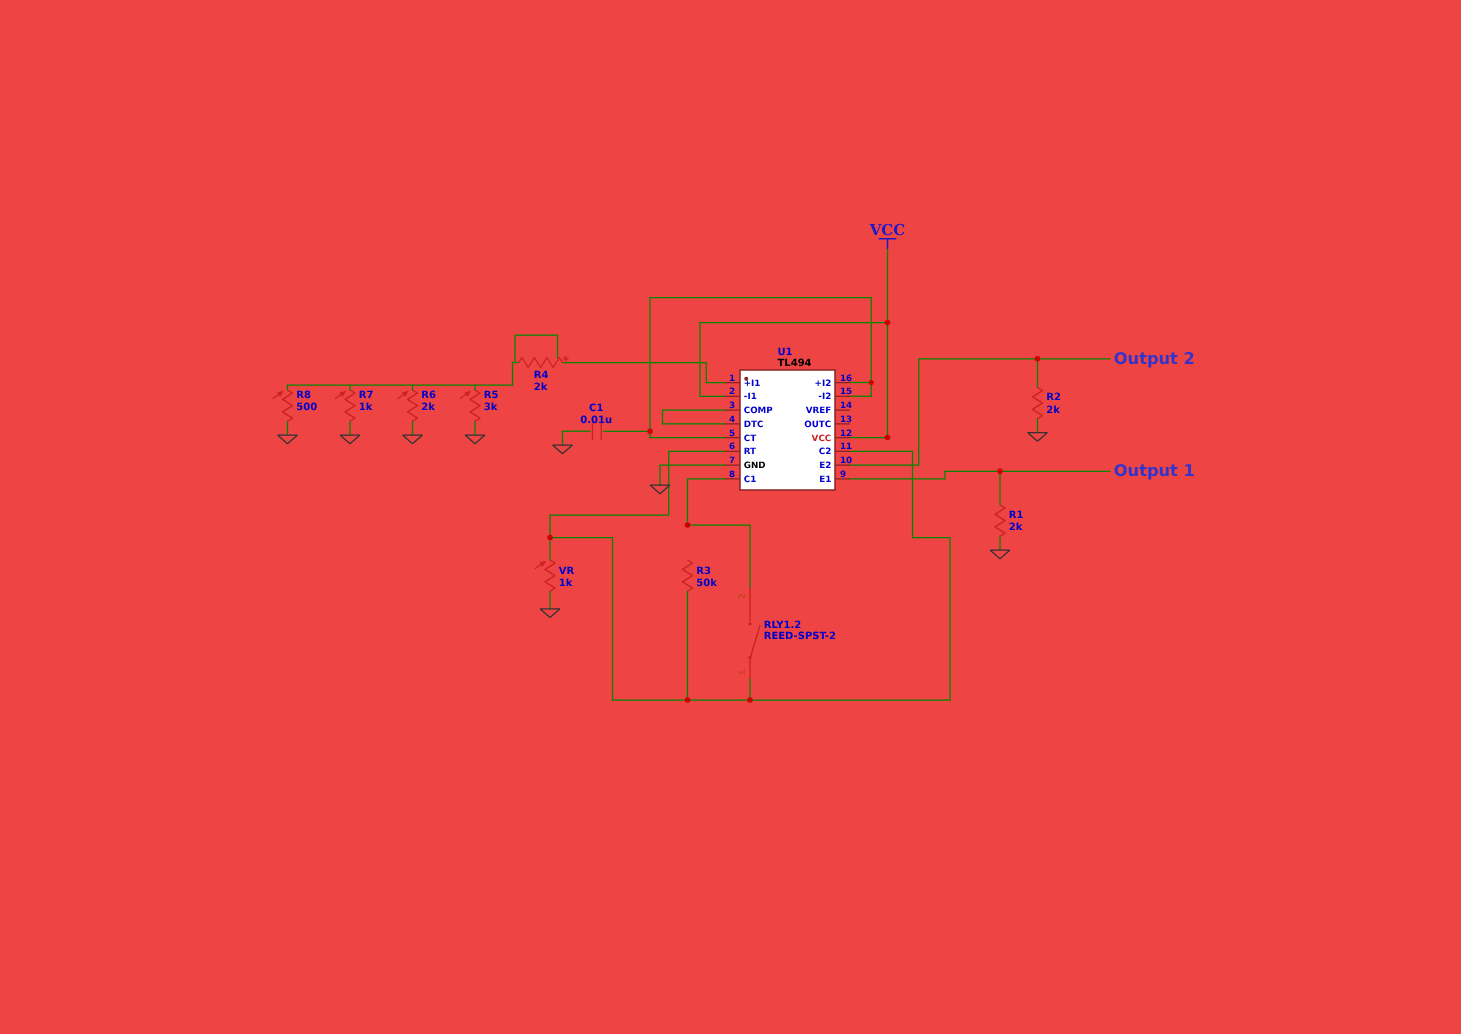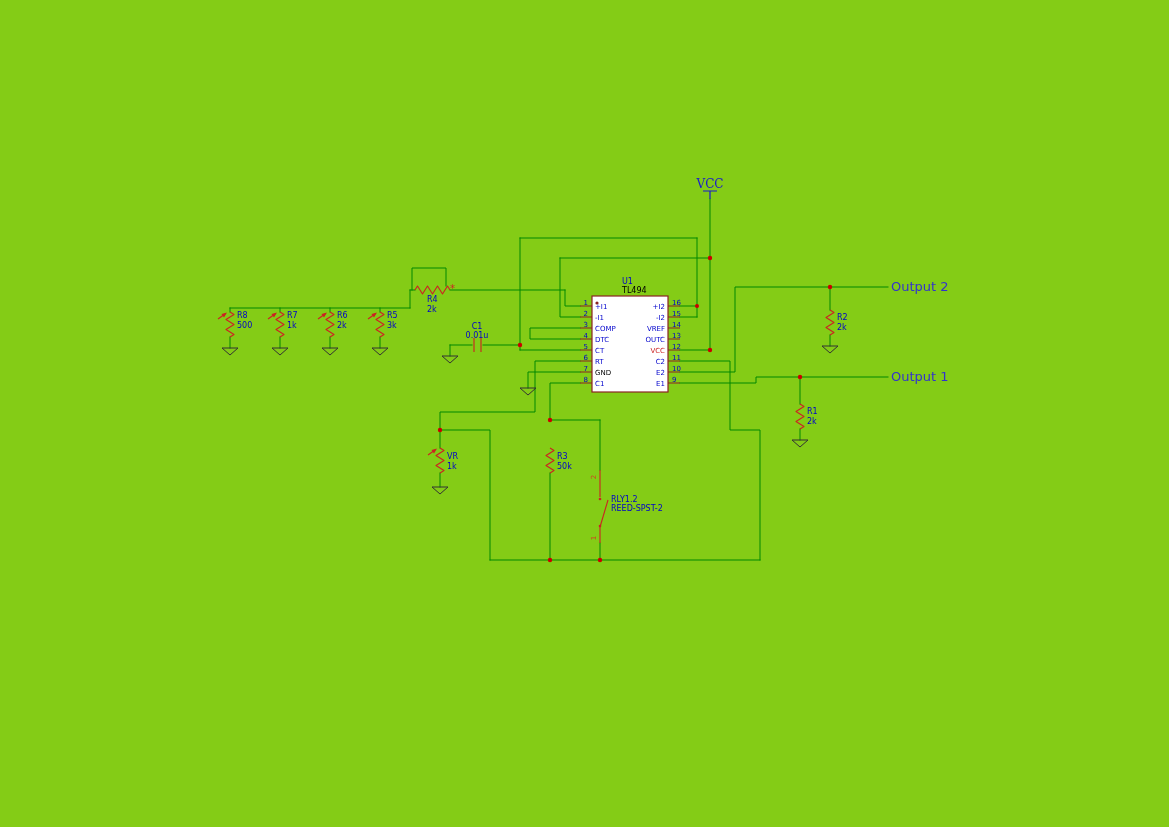--- a/index.html
+++ b/index.html
@@ -1,16 +1,16 @@
 <!DOCTYPE html>
 <html><head>
 <meta charset="utf-8">
 <style>
   html,body{margin:0;padding:0;background:#ffffff;}
-  .canvas{position:relative;width:1169px;height:827px;background:#84cc16;overflow:hidden;}
+  .canvas{position:relative;width:1169px;height:827px;background:#ef4444;overflow:hidden;font-weight:bold;}
   svg text{font-family:"DejaVu Sans", sans-serif;}
   .wire{stroke:#008800;stroke-width:1;fill:none;stroke-linecap:square;}
   .comp{stroke:#cc2222;stroke-width:1.1;fill:none;stroke-linejoin:round;}
   .icbox{stroke:#8b2323;stroke-width:1.2;fill:#ffffff;}
   .icpin{stroke:#8b2323;stroke-width:1;}
   .gnd{stroke:#333333;stroke-width:1;fill:none;}
   .dot{fill:#cc0000;}
   .redmark{fill:#cc2222;}
   .bluewire{stroke:#1a1acc;stroke-width:1.2;fill:none;}
   .pin-num{font-size:7px;fill:#0000cc;}

